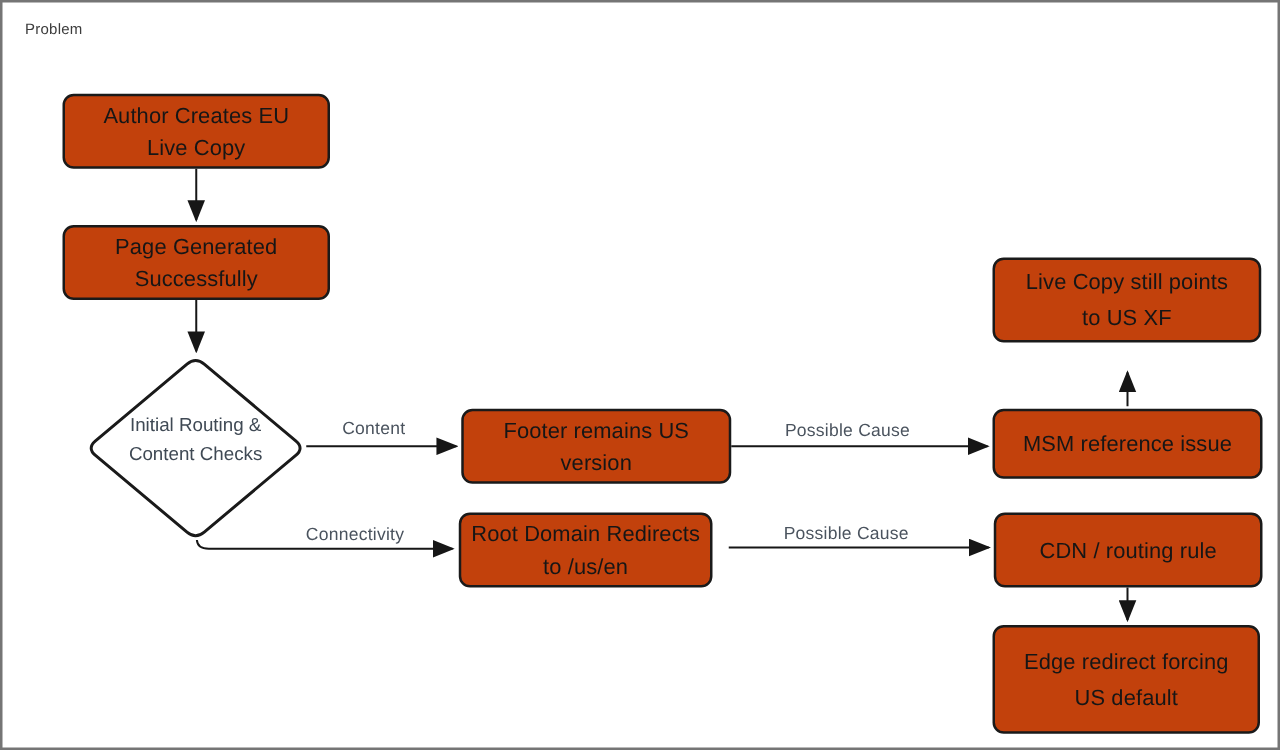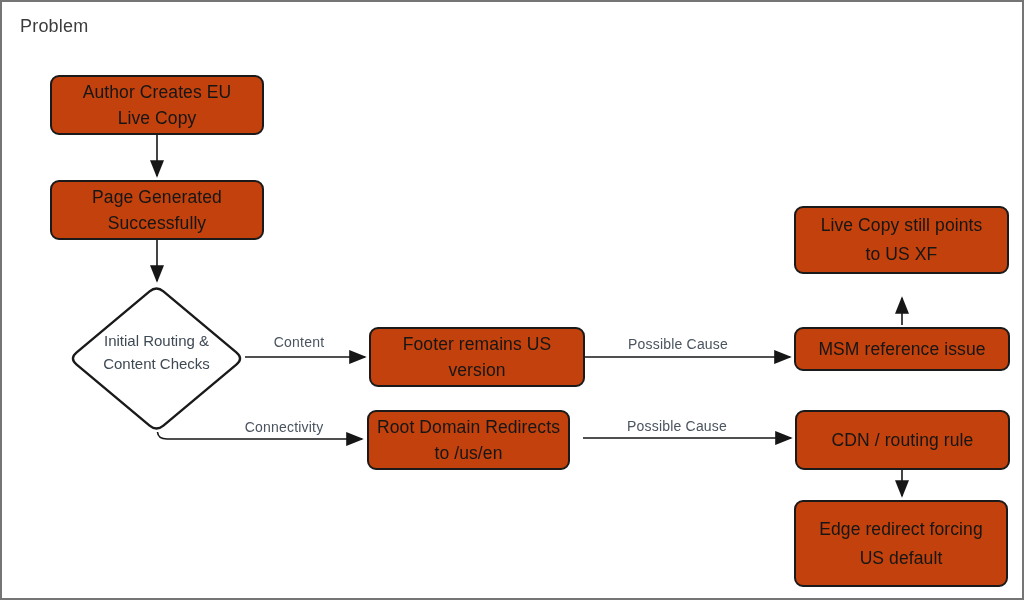--- a/index.html
+++ b/index.html
@@ -14,21 +14,21 @@
     height: 600px;
     box-sizing: border-box;
     border: 2px solid #757575;
     background: #ffffff;
     overflow: hidden;
   }
   .diagram-title {
     position: absolute;
     left: 18px;
     top: 14px;
-    font-size: 18px;
+    font-size: 12px;
     color: #3c3c3c;
     letter-spacing: 0.2px;
   }
   .connector-layer {
     position: absolute;
     left: 0;
     top: 0;
     width: 1024px;
     height: 600px;
   }
@@ -44,21 +44,21 @@
     text-align: center;
     font-size: 17.5px;
     line-height: 26px;
     color: #161616;
     white-space: pre-line;
     letter-spacing: 0.1px;
   }
   .node-author        { left: 48px;  top: 73px;  width: 214px; height: 60px; }
   .node-page          { left: 48px;  top: 178px; width: 214px; height: 60px; }
   .node-footer        { left: 367px; top: 325px; width: 216px; height: 60px; }
-  .node-msm           { left: 792px; top: 325px; width: 216px; height: 44px; }
+  .node-msm           { left: 792px; top: 325px; width: 216px; height: 56px; }
   .node-livecopy      { left: 792px; top: 204px; width: 215px; height: 68px; line-height: 29px; }
   .node-root          { left: 365px; top: 408px; width: 203px; height: 60px; }
   .node-cdn           { left: 793px; top: 408px; width: 215px; height: 60px; }
   .node-edge-redirect { left: 792px; top: 498px; width: 214px; height: 87px; line-height: 29px; }
   .decision-label {
     position: absolute;
     left: 84px;
     top: 327px;
     width: 141px;
     text-align: center;

